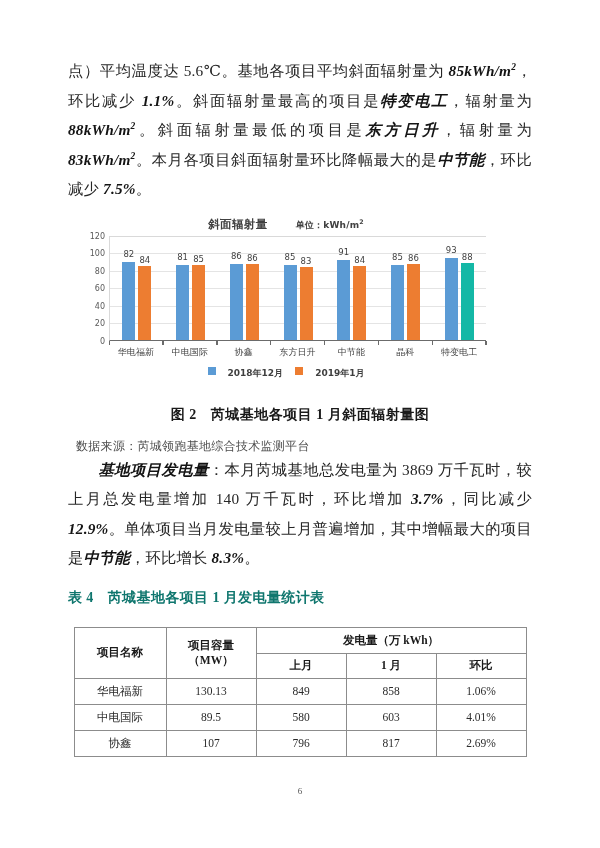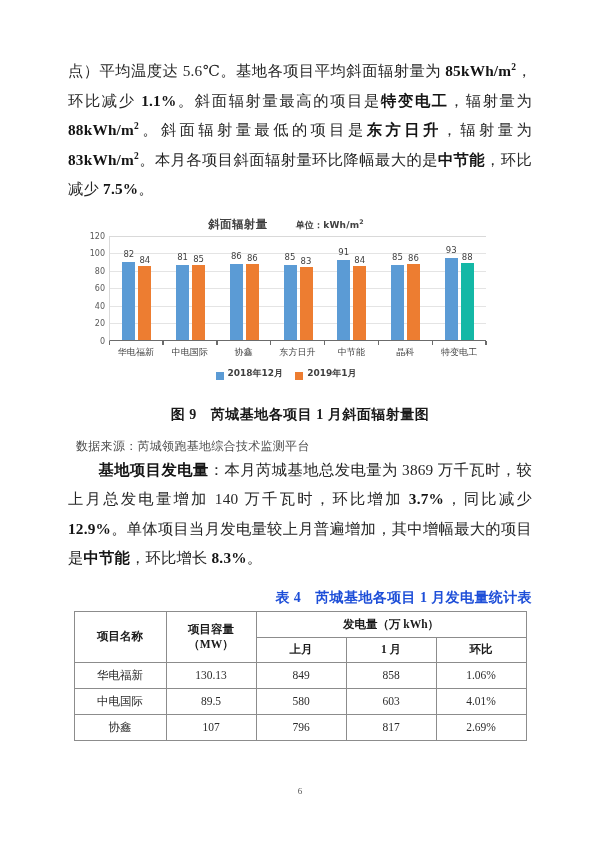--- a/index.html
+++ b/index.html
@@ -36,21 +36,21 @@
   .para {
     font-size: 15.3px;
     line-height: 29.5px;
     text-align: justify;
     text-justify: inter-ideograph;
     letter-spacing: 0.2px;
     color: #262626;
     margin: 0;
   }
   .para.indent { text-indent: 2em; }
-  .b { font-weight: bold; color: #141414; }
+  .b { font-weight: bold; color: #141414; font-style: italic; }
   sup { font-size: 0.62em; vertical-align: super; line-height: 0; }
 
   
   .chart-wrap {
     position: relative;
     width: 400px;
     height: 172px;
     margin: 10px 0 0 18px;
   }
   .chart-header {
@@ -189,21 +189,21 @@
 
   .legend {
     position: absolute;
     left: 0; right: 0;
     top: 131px;
     display: flex;
     justify-content: center;
     gap: 12px;
     align-items: center;
   }
-  .leg-item { display: flex; align-items: flex-end; gap: 4px; }
+  .leg-item { display: flex; align-items: flex-start; gap: 12px; }
   .swatch { width: 8px; height: 8px; display: inline-block; }
   .leg-text {
     font-family: "DejaVu Sans", "Liberation Sans", sans-serif;
     font-size: 9px;
     font-weight: bold;
     color: #3f3f3f;
     white-space: nowrap;
   }
 
   
@@ -217,25 +217,25 @@
   }
   .fig-caption .gap { display: inline-block; width: 14px; }
   .source {
     font-size: 12px;
     color: #4d4d4d;
     margin: 14px 0 0 8px;
     letter-spacing: 0.3px;
   }
 
   .tbl-caption {
-    text-align: right;
+    text-align: left;
     font-size: 14px;
     font-weight: bold;
-    color: #1d4ed8;
-    margin: 16px 0 4px 0;
+    color: #0f766e;
+    margin: 16px 0 20px 0;
     letter-spacing: 0.4px;
   }
   .tbl-caption .gap { display: inline-block; width: 14px; }
 
   
   table.stat {
     border-collapse: collapse;
     width: 452px;
     margin: 0 auto;
     table-layout: fixed;
@@ -392,21 +392,21 @@
             </div>
             <div class="leg-item">
               <span class="swatch" style="background: rgb(237, 125, 49);"></span>
               <span class="leg-text">2019年1月</span>
             </div>
           </div>
       </div>
     </div>
 
     <p class="fig-caption">
-      <span>图 9</span><span class="gap"></span><span>芮城基地各项目 1 月斜面辐射量图</span>
+      <span>图 2</span><span class="gap"></span><span>芮城基地各项目 1 月斜面辐射量图</span>
     </p>
     <p class="source">数据来源：芮城领跑基地综合技术监测平台</p>
 
     <p class="para indent" id="para2"><span class="b">基地项目发电量</span><span>：本月芮城基地总发电量为 </span><span>3869</span><span> 万千瓦时，较上月总发电量增加 </span><span>140</span><span> 万千瓦时，环比增加 </span><span class="b">3.7%</span><span>，同比减少 </span><span class="b">12.9%</span><span>。单体项目当月发电量较上月普遍增加，其中增幅最大的项目是</span><span class="b">中节能</span><span>，环比增长 </span><span class="b">8.3%</span><span>。</span></p>
 
     <p class="tbl-caption">
       <span>表 4</span><span class="gap"></span><span>芮城基地各项目 1 月发电量统计表</span>
     </p>
 
     <table class="stat">

